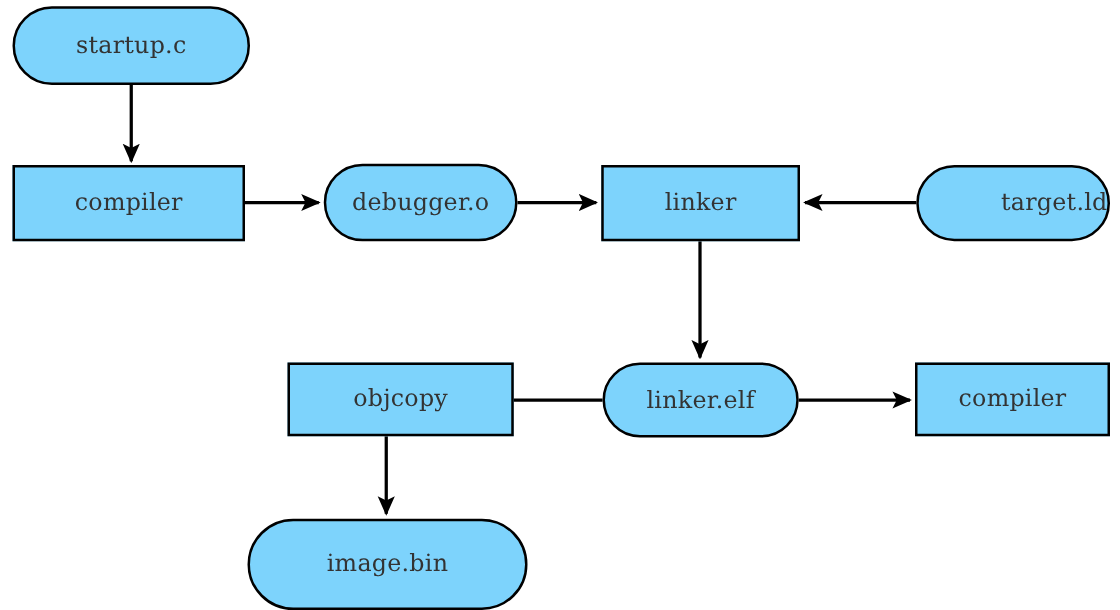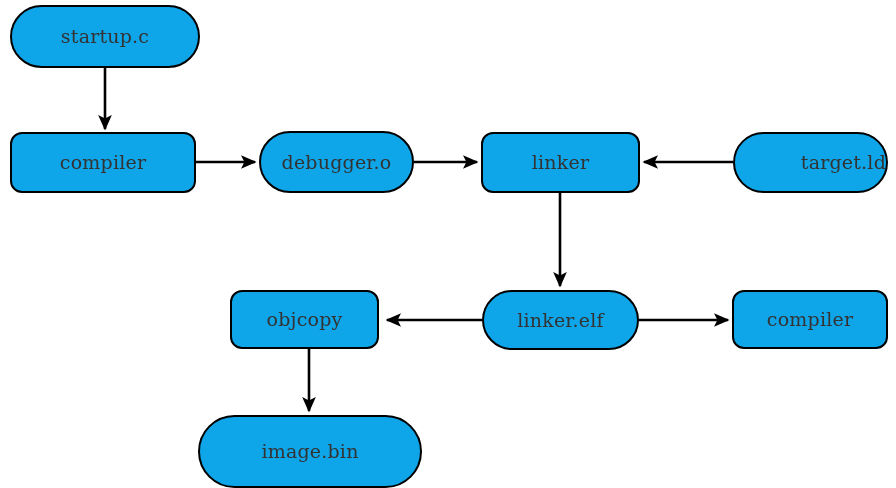--- a/index.html
+++ b/index.html
@@ -20,29 +20,29 @@
   #edge-layer {
     position: absolute;
     left: 0;
     top: 0;
     width: 896px;
     height: 488px;
   }
   .node {
     position: absolute;
     box-sizing: border-box;
-    background: #0ea5e9;
+    background: #7dd3fc;
     border: 2px solid #000000;
     display: flex;
     align-items: center;
     justify-content: center;
     z-index: 2;
   }
   .node.process {
-    border-radius: 12px;
+    border-radius: 0;
   }
   .node.artifact {
     border-radius: 999px;
   }
   .node-label {
     font-family: "DejaVu Serif", "Liberation Serif", serif;
     font-size: 19px;
     line-height: 1;
     color: #333333;
     white-space: nowrap;
@@ -81,21 +81,21 @@
       </div>
       <div class="node artifact" style="left: 259px; top: 131px; width: 155px; height: 62px;">
         <span class="node-label">debugger.o</span>
       </div>
       <div class="node process" style="left: 481px; top: 132px; width: 159px; height: 61px;">
         <span class="node-label">linker</span>
       </div>
       <div class="node artifact" style="left: 733px; top: 132px; width: 155px; height: 61px; justify-content: flex-end;">
         <span class="node-label">target.ld</span>
       </div>
-      <div class="node process" style="left: 230px; top: 290px; width: 149px; height: 59px;">
+      <div class="node process" style="left: 230px; top: 290px; width: 181px; height: 59px;">
         <span class="node-label">objcopy</span>
       </div>
       <div class="node artifact" style="left: 482px; top: 290px; width: 157px; height: 60px;">
         <span class="node-label">linker.elf</span>
       </div>
       <div class="node process" style="left: 732px; top: 290px; width: 156px; height: 59px;">
         <span class="node-label">compiler</span>
       </div>
       <div class="node artifact" style="left: 198px; top: 415px; width: 224px; height: 73px;">
         <span class="node-label">image.bin</span>

